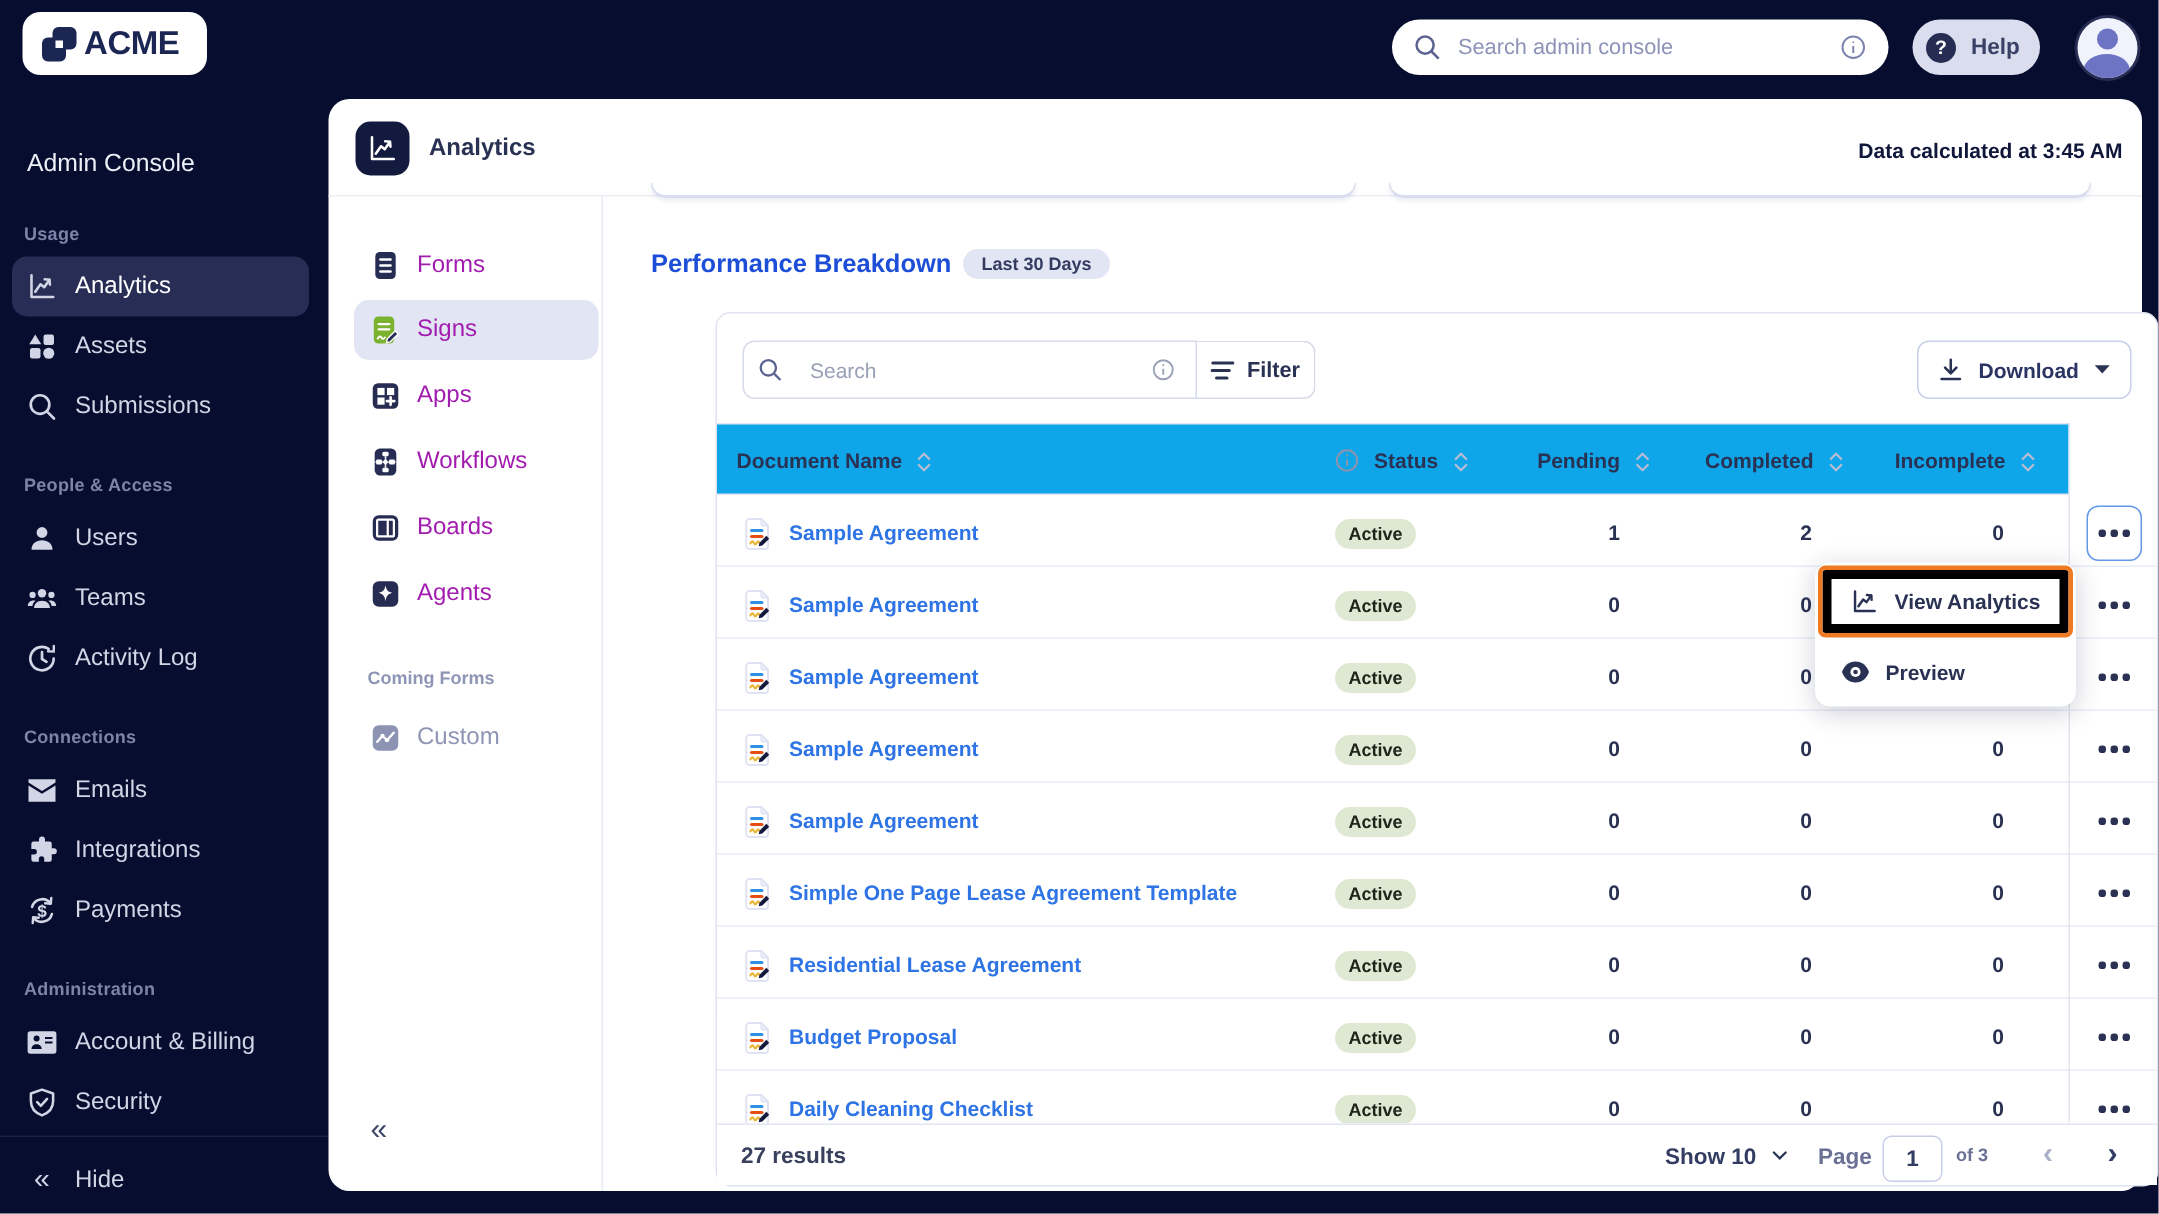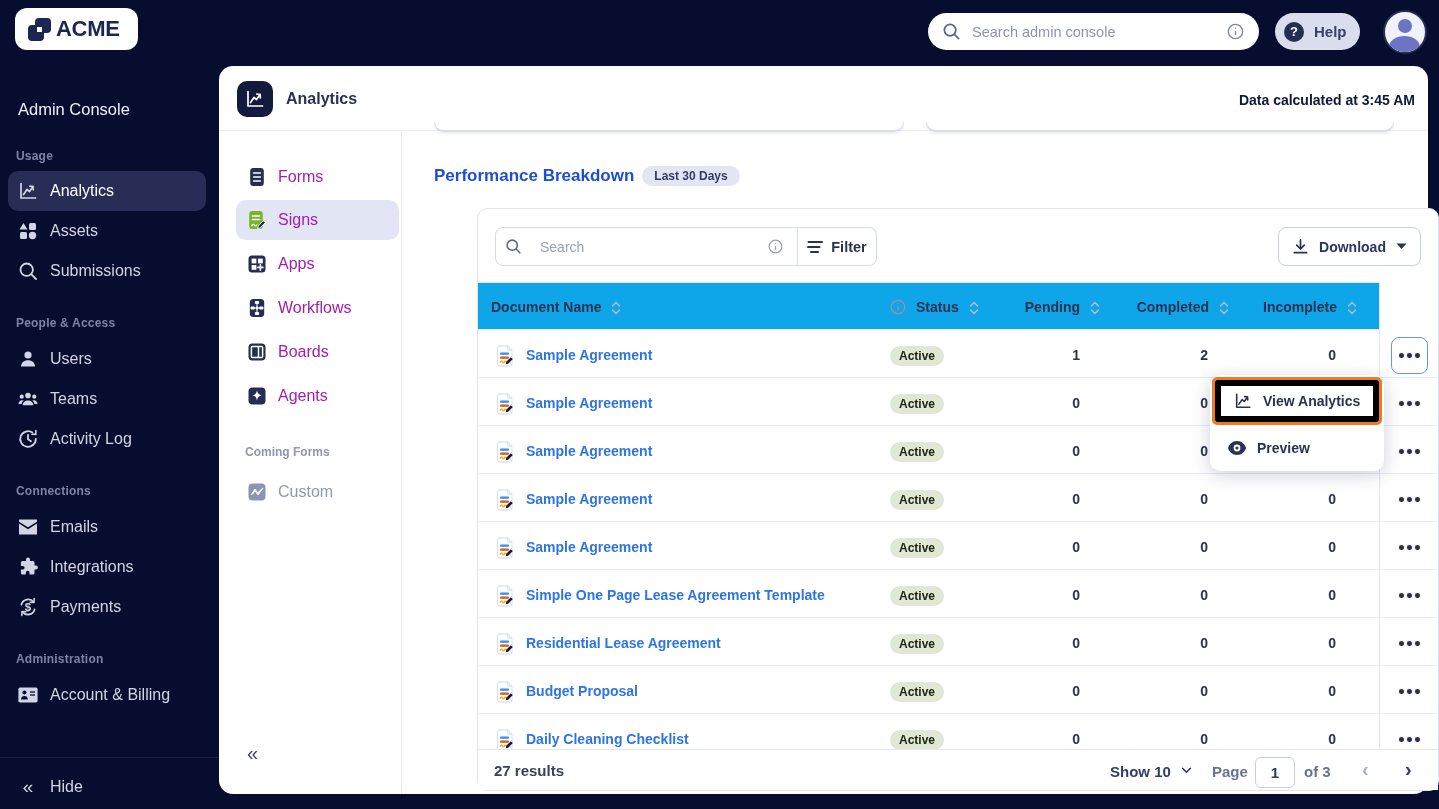--- a/index.html
+++ b/index.html
@@ -70,21 +70,21 @@
 .n1 { left:562px; } .n2 { left:690px; } .n3 { left:818px; }
 .tbl::after { content:""; position:absolute; left:901px; top:73px; bottom:41px; width:1px; background:#e3e6f2; }
 .dotbtn { position:absolute; left:913px; top:7px; width:37px; height:37px; border-radius:8px; display:flex; align-items:center; justify-content:center; gap:3.5px; }
 .dotbtn.sel { border:1.5px solid #639ae8; }
 .dotbtn span { width:4.5px; height:4.5px; border-radius:50%; background:#2a3254; display:block; }
 .tfoot { position:absolute; left:0; bottom:0; width:100%; height:41px; border-top:1px solid #e3e6f2; font-size:15px; background:#fff; z-index:3;font-weight:bold; }
 .tfoot .res { position:absolute; left:16px; top:12px; color:#39405e; }
 .tfoot .show { position:absolute; left:632px; top:13px; color:#333c63; font-size:15px; }
 .tfoot .pg { position:absolute; left:734px; top:13px; color:#6a7194; font-size:15px; }
 .pgin { position:absolute; left:777px; top:7px; width:40px; height:31px; border:1px solid #c7cde6; border-radius:6px; text-align:center; font-size:15px; color:#333c63; line-height:29px; }
-.tfoot .of { position:absolute; left:826px; top:13px; color:#6a7194; font-size:15px; }
+.tfoot .of { position:absolute; left:826px; top:13px; color:#6a7194; font-size:12px; }
 .arr { position:absolute; top:8px; font-size:20px; }
 .arr1 { left:884px; color:#aab0c8; }
 .arr2 { left:927px; color:#333c63; }
 .menu { position:absolute; left:991px; top:309px; width:174px; height:96px; background:#fff; border-radius:10px; box-shadow:0 4px 18px rgba(35,42,80,0.22); z-index:20; }
 .mi { position:absolute; left:5px; width:164px; height:42px; display:flex; align-items:center; font-size:14px; font-weight:bold; color:#2a3254; }
 .mi .mic { margin-left:12px; margin-right:10px; display:flex; align-items:center; }
 .mi1 { top:5px; border:6px solid #000000; outline:3.5px solid #ee7a23; border-radius:2px; }
 .mi2 { top:52px; }
 
 </style>
@@ -194,20 +194,26 @@
         <svg width="20" height="20" viewBox="0 0 20 16">
           <rect x="0.4" y="0.5" width="19.2" height="15" rx="1.8" fill="#d2d5e6"></rect>
           <circle cx="6.4" cy="5.4" r="2" fill="#070d2e"></circle>
           <path d="M3 12.4 c0-2.1 1.5-3.3 3.4-3.3 s3.4 1.2 3.4 3.3 z" fill="#070d2e"></path>
           <g stroke="#070d2e" stroke-width="1.3">
             <line x1="12" y1="5" x2="17" y2="5"></line>
             <line x1="12" y1="8" x2="17" y2="8"></line>
           </g>
         </svg>
       </span>Account &amp; Billing</div>
+<div class="sitem" style="top:649px"><span class="ic">
+        <svg width="20" height="20" viewBox="0 0 20 20" fill="none" stroke="#d2d5e6" stroke-width="1.7" stroke-linejoin="round">
+          <path d="M10 1.4 L17.4 4 V9.2 c0 4.6-3 7.8-7.4 9.4 C5.6 17 2.6 13.8 2.6 9.2 V4 Z"></path>
+          <path d="M6.8 9.8 L9.2 12.2 L13.4 7.6" stroke-linecap="round"></path>
+        </svg>
+      </span>Security</div>
 <div class="sdiv" style="top:691px"></div>
 <div class="sitem" style="top:701px"><span class="ic" style="font-size:19px;color:#d2d5e6">«</span>Hide</div>
 </div>
 
 <div class="card">
   <div class="chead">
     <div class="ibox">
         <svg width="20" height="20" viewBox="0 0 20 20" fill="none" stroke="#fff" stroke-width="1.7" stroke-linecap="round" stroke-linejoin="round">
           <path d="M3 2.5 V17 H17.5"></path>
           <path d="M5.5 13.5 L9 8.5 L11.5 10.5 L15 5.5"></path>

